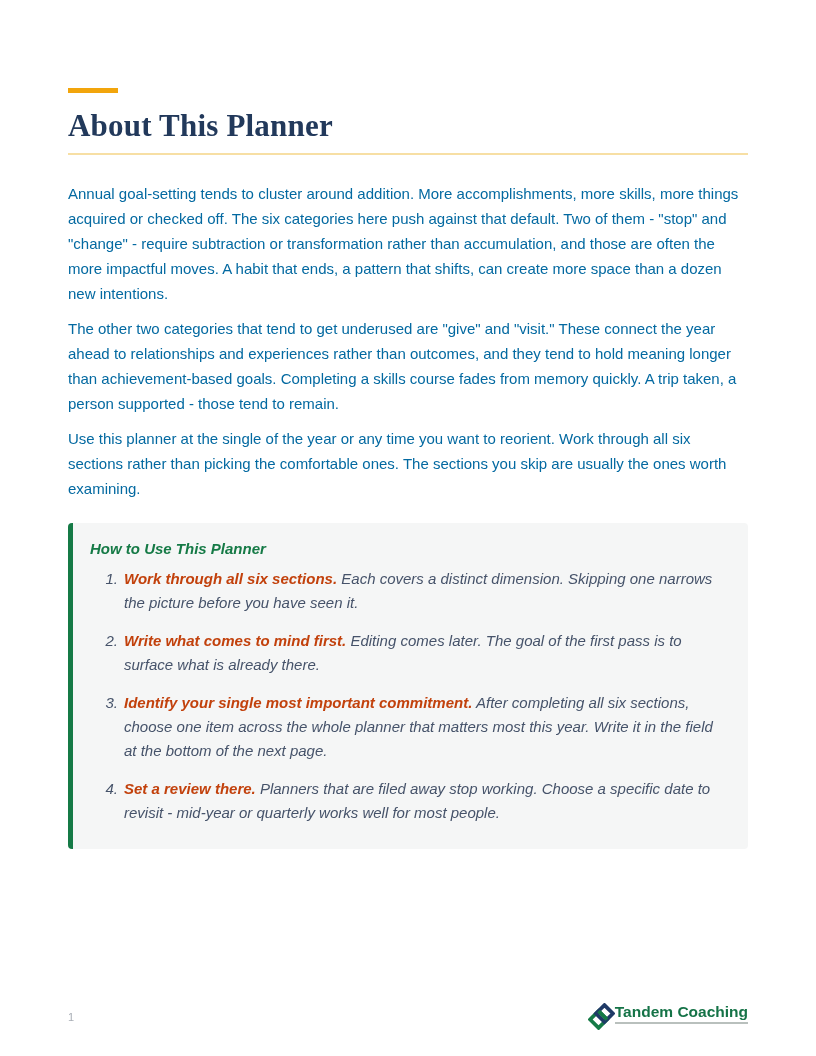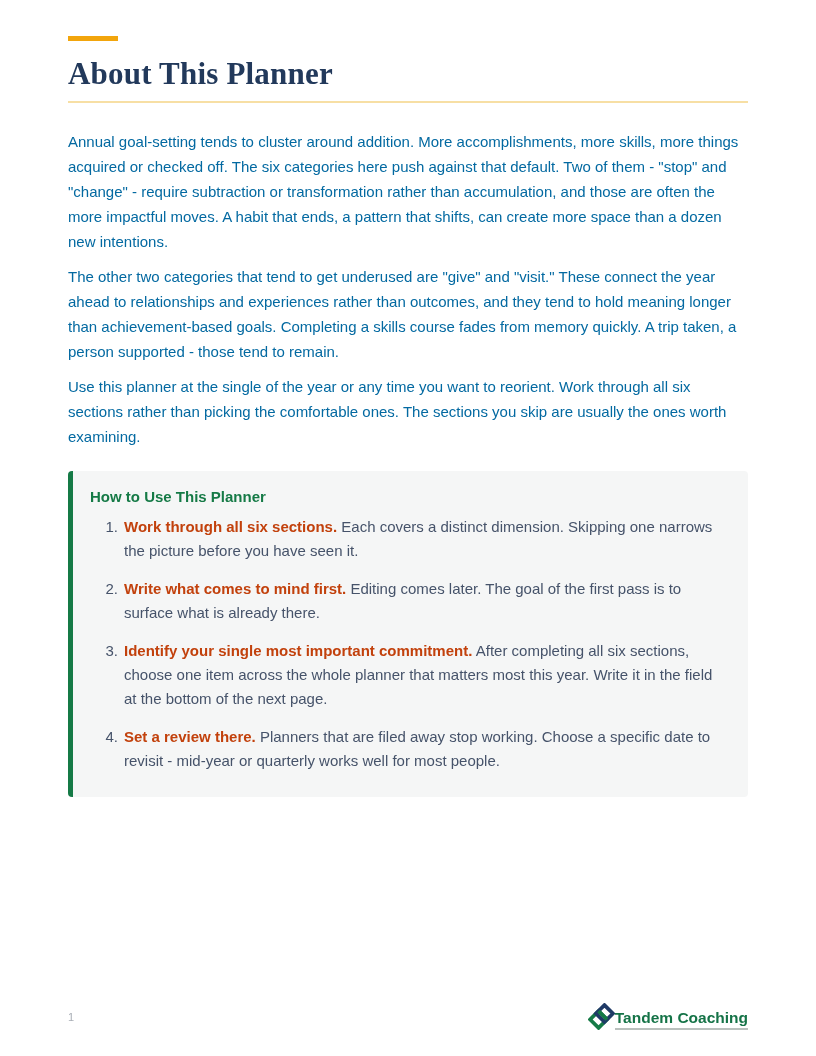--- a/index.html
+++ b/index.html
@@ -3,21 +3,21 @@
 <meta charset="utf-8">
 <style>
   html, body { margin: 0; padding: 0; background: #ffffff; }
   .page {
     position: relative;
     width: 816px;
     height: 1056px;
     margin: 0 auto;
     background: #ffffff;
     box-sizing: border-box;
-    padding: 36px 68px 0 68px;
+    padding: 88px 68px 0 68px;
     font-family: "Liberation Sans", "DejaVu Sans", sans-serif;
     overflow: hidden;
     border-radius: 32px;
   }
   .accent-bar {
     width: 50px;
     height: 5px;
     background: #F2A50C;
   }
   h1.page-title {
@@ -38,20 +38,21 @@
     margin: 10px 0 0 0;
   }
   p.para.first { margin-top: 26px; }
   .callout {
     margin-top: 22px;
     background: #F5F6F6;
     border-left: 5px solid #157A46;
     border-radius: 4px;
     box-sizing: border-box;
     padding: 17px 24px 24px 17px;
+    font-style: italic;
   }
   .callout-heading {
     font-size: 15px;
     font-weight: 700;
     color: #157A46;
     margin: 0 0 10px 0;
   }
   ol.howto-list {
     list-style: none;
     margin: 0;
@@ -81,21 +82,21 @@
     left: 68px;
     bottom: 33px;
     font-size: 11px;
     color: #A8ADB5;
   }
   .brand {
     position: absolute;
     right: 68px;
     bottom: 26px;
     display: flex;
-    align-items: flex-end;
+    align-items: flex-start;
   }
   .brand-name {
     font-size: 15.5px;
     font-weight: 700;
     color: #157347;
     border-bottom: 2px solid #B9C0BD;
     padding-bottom: 1px;
   }
   .brand-icon { display: block; }
 </style>

